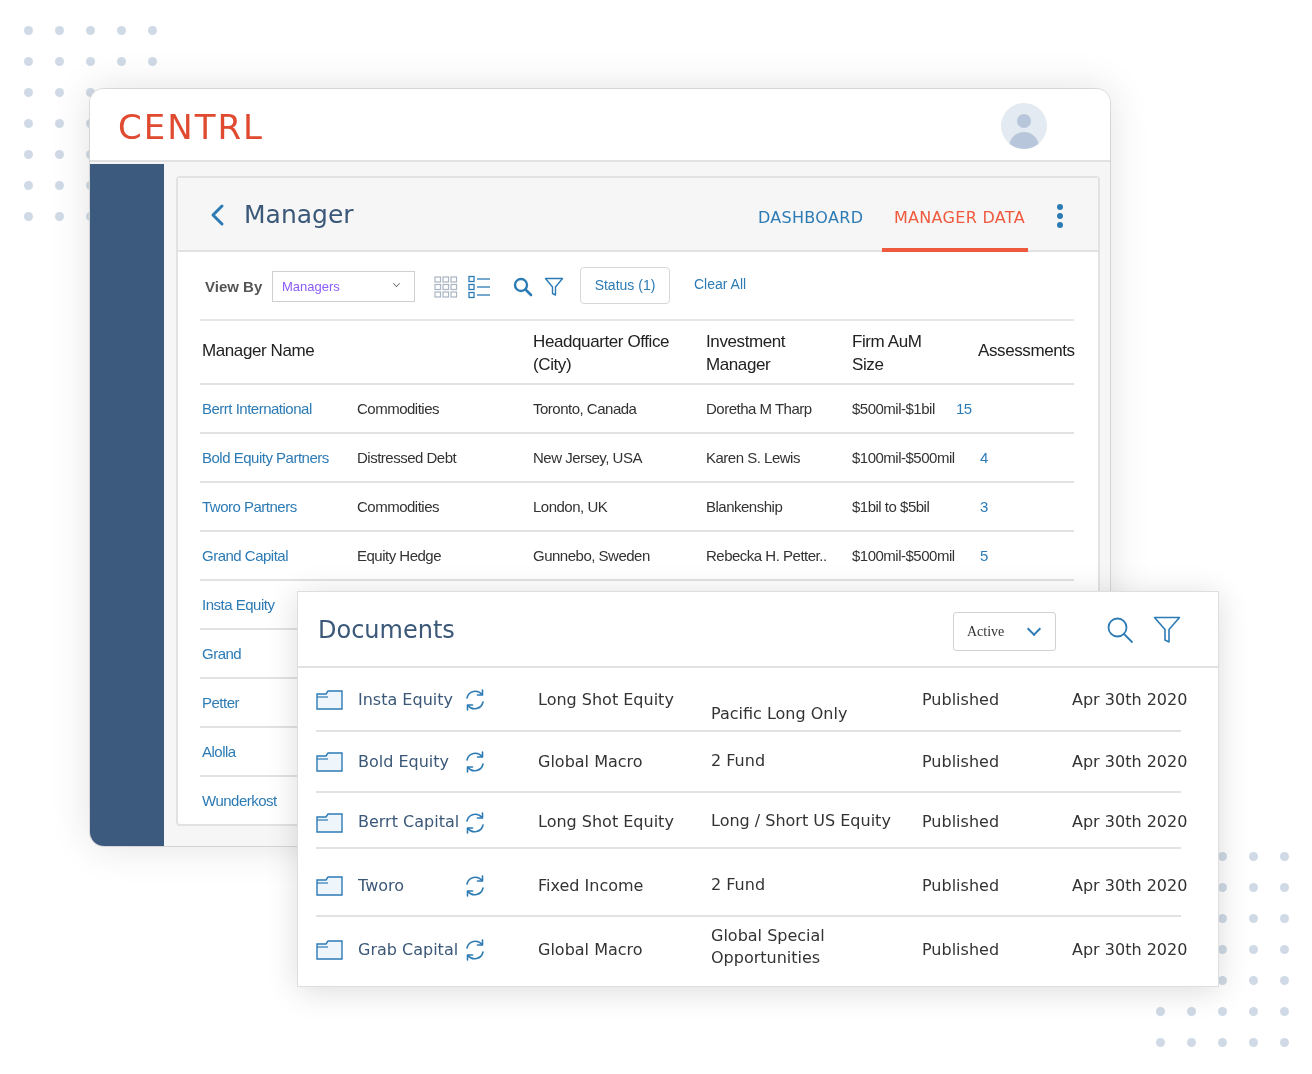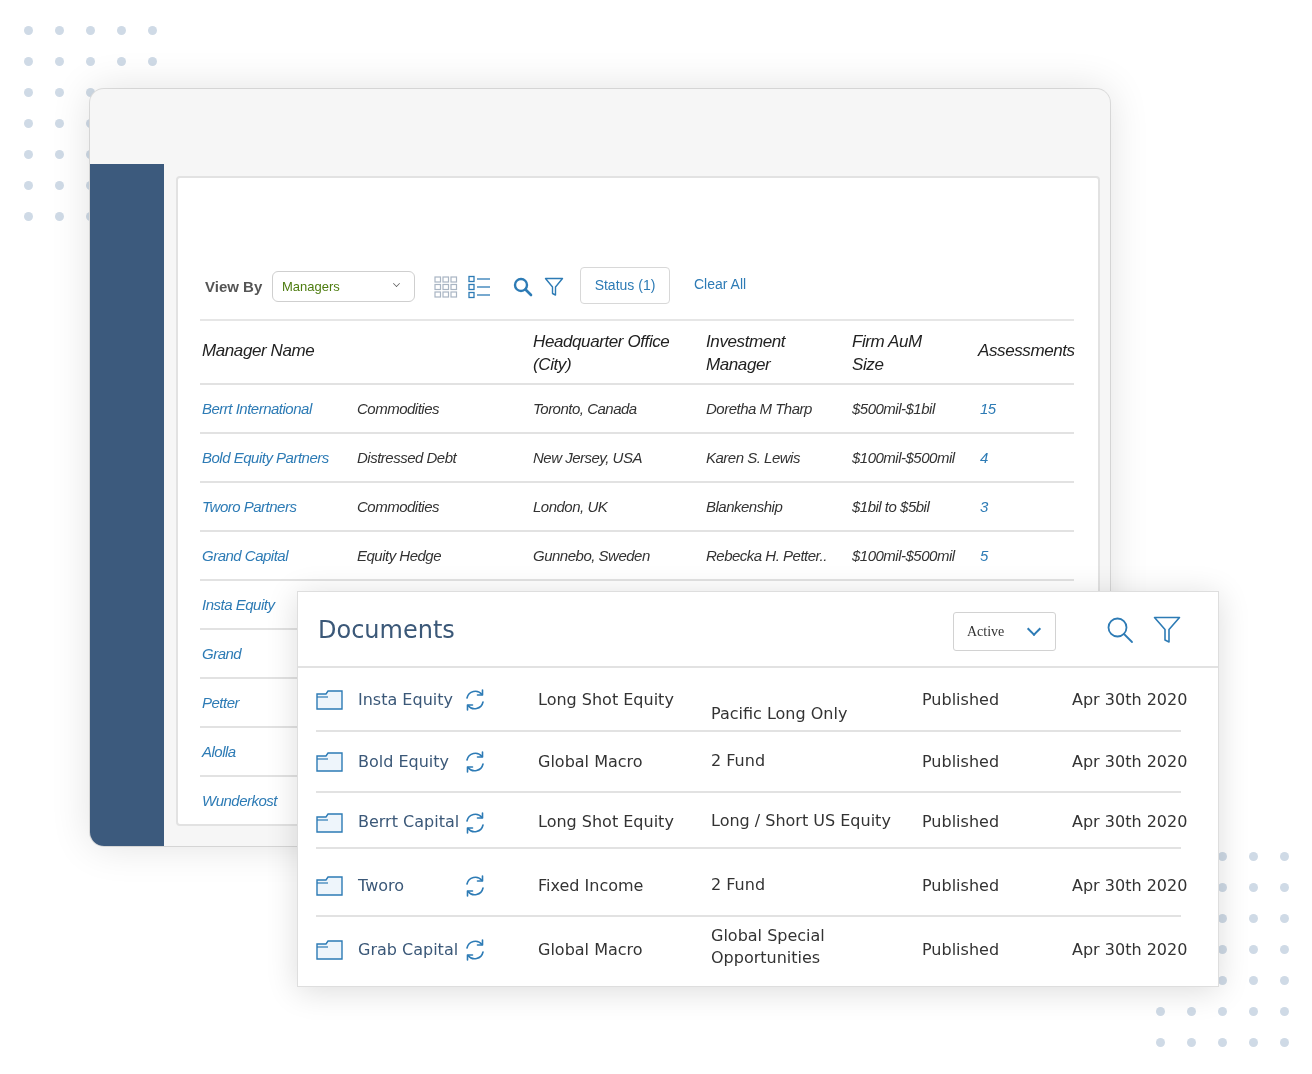--- a/index.html
+++ b/index.html
@@ -30,28 +30,28 @@
   .back-icon { position: absolute; left: 30px; top: 25px; width: 20px; height: 24px; cursor: pointer; }
   .panel-title { position: absolute; left: 66px; top: 22px; font-size: 25px; color: #3b5878; font-family: "DejaVu Sans", sans-serif; }
   .tab { position: absolute; top: 30px; font-size: 16px; letter-spacing: 0.3px; cursor: pointer; font-family: "DejaVu Sans", sans-serif; }
   .tab-dashboard { left: 580px; color: #2d7bb5; }
   .tab-manager { left: 716px; color: #ef5a3f; }
   .tab-underline { position: absolute; left: 704px; top: 70px; width: 146px; height: 4px; background: #ef5a3f; }
   .kebab { position: absolute; left: 878px; top: 26px; width: 8px; height: 26px; cursor: pointer; }
   .kebab i { display: block; width: 6px; height: 6px; border-radius: 50%; background: #2d7bb5; margin: 0 auto 3px; }
 
   .toolbar-label { position: absolute; left: 27px; top: 100px; font-size: 15px; color: #555; font-weight: bold; }
-  .select { position: absolute; left: 94px; top: 93px; width: 143px; height: 31px; border: 1px solid #cfcfcf; border-radius: 6px; background: #fff; font-size: 13px; color: #4d7c0f; padding: 7px 0 8px 9px; cursor: pointer; }
+  .select { position: absolute; left: 94px; top: 93px; width: 143px; height: 31px; border: 1px solid #cfcfcf; border-radius: 0; background: #fff; font-size: 13px; color: #8b5cf6; padding: 7px 0 8px 9px; cursor: pointer; }
   .select .chev { position: absolute; right: 14px; top: 8px; width: 7px; height: 7px; border-right: 1.5px solid #555; border-bottom: 1.5px solid #555; transform: rotate(45deg) scale(0.7); }
   .ico { position: absolute; cursor: pointer; }
   .status-btn { position: absolute; left: 402px; top: 89px; width: 90px; height: 37px; border: 1px solid #d8d8d8; border-radius: 4px; background: #fff; color: #2d7bb5; font-size: 14px; text-align: center; line-height: 35px; cursor: pointer; }
   .clear-all { position: absolute; left: 516px; top: 98px; color: #2d7bb5; font-size: 14px; cursor: pointer; }
   .toolbar-divider { position: absolute; left: 22px; top: 141px; width: 874px; height: 2px; background: #e6e6e6; }
 
-  .mgr-table { position: absolute; left: 22px; top: 143px; width: 874px; font-style: italic; }
+  .mgr-table { position: absolute; left: 22px; top: 143px; width: 874px; }
   .mgr-head { position: relative; height: 64px; border-bottom: 2px solid #e2e2e2; }
   .mgr-head div { position: absolute; top: 9px; font-size: 17px; color: #222; line-height: 23px; letter-spacing: -0.4px; }
   .mgr-row { position: relative; height: 49px; border-bottom: 2px solid #e2e2e2; }
   .mgr-row div { position: absolute; top: 15px; font-size: 15px; color: #333; letter-spacing: -0.5px; white-space: nowrap; }
   .mgr-row .name { color: #2d7bb5; cursor: pointer; }
   .mgr-row .assess { color: #2d7bb5; cursor: pointer; }
   .c1 { left: 2px; } .c2 { left: 157px; } .c3 { left: 333px; } .c4 { left: 506px; } .c5 { left: 652px; } .c6 { left: 778px; }
 
   
   .docs {
@@ -145,24 +145,45 @@
     <span></span>
     <span></span>
   <span></span>
     <span></span>
     <span></span>
     <span></span>
     <span></span>
 </div>
 
 <div class="main-window">
+  <div class="topbar">
+    <div class="logo">CENTRL</div>
+    <div class="avatar">
+      <div class="head"></div>
+      <div class="body"></div>
+    </div>
+  </div>
 
   <div class="sidebar"></div>
 
   <div class="panel">
+    <div class="panel-header">
+      <svg class="back-icon" viewBox="0 0 20 24">
+        <polyline points="14,3 5,12 14,21" fill="none" stroke="#2d7bb5" stroke-width="3" stroke-linecap="round" stroke-linejoin="round"></polyline>
+      </svg>
+      <div class="panel-title">Manager</div>
+      <div class="tab tab-dashboard">DASHBOARD</div>
+      <div class="tab tab-manager">MANAGER DATA</div>
+      <div class="tab-underline"></div>
+      <div class="kebab">
+          <i></i>
+          <i></i>
+          <i></i>
+        </div>
+    </div>
 
     <div class="toolbar-label">View By</div>
     <div class="select">
       <span>Managers</span>
       <span class="chev"></span>
     </div>
 
     <svg class="ico" style="left:256px;top:98px;width:24px;height:22px" viewBox="0 0 24 22">
       <g fill="none" stroke="#a9b5c3" stroke-width="1.2">
         <rect x="1" y="1" width="5.5" height="5"></rect>
@@ -204,21 +225,21 @@
         <div class="c4" style="width:110px">Investment Manager</div>
         <div class="c5" style="width:90px">Firm AuM Size</div>
         <div class="c6" style="top:18px">Assessments</div>
       </div>
       <div class="mgr-row">
         <div class="c1 name">Berrt International</div>
         <div class="c2">Commodities</div>
         <div class="c3">Toronto, Canada</div>
         <div class="c4">Doretha M Tharp</div>
         <div class="c5">$500mil-$1bil</div>
-        <div class="c6 assess" style="left:780px">15</div>
+        <div class="c6 assess" style="left:756px">15</div>
       </div>
       <div class="mgr-row">
         <div class="c1 name">Bold Equity Partners</div>
         <div class="c2">Distressed Debt</div>
         <div class="c3">New Jersey, USA</div>
         <div class="c4">Karen S. Lewis</div>
         <div class="c5">$100mil-$500mil</div>
         <div class="c6 assess" style="left:780px">4</div>
       </div>
       <div class="mgr-row">

